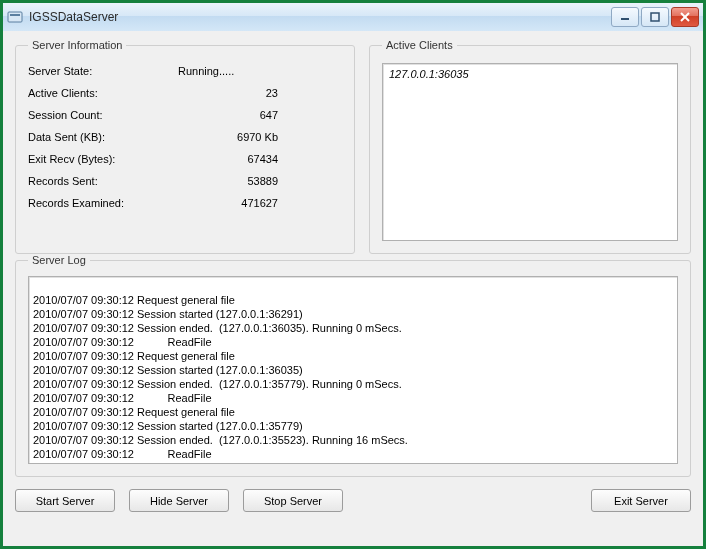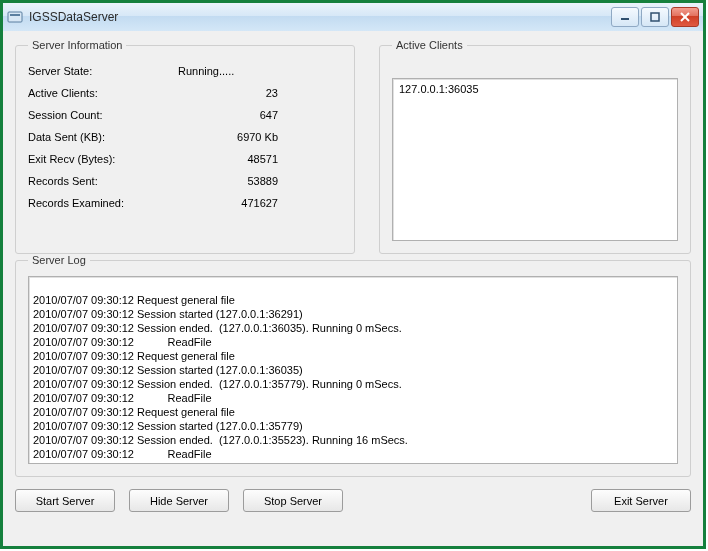--- a/index.html
+++ b/index.html
@@ -60,21 +60,21 @@
     border-radius:3px;
     margin:0; padding:10px 12px 12px 12px;
     background:#f0f0f0;
   }
   fieldset.group > legend {
     padding:0 4px;
     color:#333;
     font-size:11px;
   }
   .top-row {
-    display:flex; gap:24px;
+    display:flex; gap:14px;
     align-items:stretch;
   }
   .serverinfo {
     width: 340px;
     height: 215px;
     box-sizing:border-box;
   }
   .serverinfo .row {
     display:flex;
     margin: 4px 0 10px 0;
@@ -89,22 +89,23 @@
     display:flex; flex-direction:row;
   }
   .listbox {
     flex:1;
     background:#fff;
     border:1px solid #b0b0b0;
     box-shadow: inset 1px 1px 0 #e0e0e0;
     padding:4px 6px;
     overflow:auto;
     font-size:11px;
-    margin-top:17px;
-    box-sizing:border-box;
+    margin-top:2px;
+    box-sizing:border-box;
+    font-style:italic;
   }
   .serverlog {
     margin-top:10px;
     box-sizing:border-box;
   }
   .logbox {
     width:100%;
     height:188px;
     background:#fff;
     border:1px solid #b0b0b0;
@@ -184,21 +185,21 @@
         <div class="row">
           <span class="lbl">Session Count:</span>
           <span class="val">647</span>
         </div>
         <div class="row">
           <span class="lbl">Data Sent (KB):</span>
           <span class="val">6970 Kb</span>
         </div>
         <div class="row">
           <span class="lbl">Exit Recv (Bytes):</span>
-          <span class="val">48571</span>
+          <span class="val">67434</span>
         </div>
         <div class="row">
           <span class="lbl">Records Sent:</span>
           <span class="val">53889</span>
         </div>
         <div class="row">
           <span class="lbl">Records Examined:</span>
           <span class="val">471627</span>
         </div>
       </fieldset>

